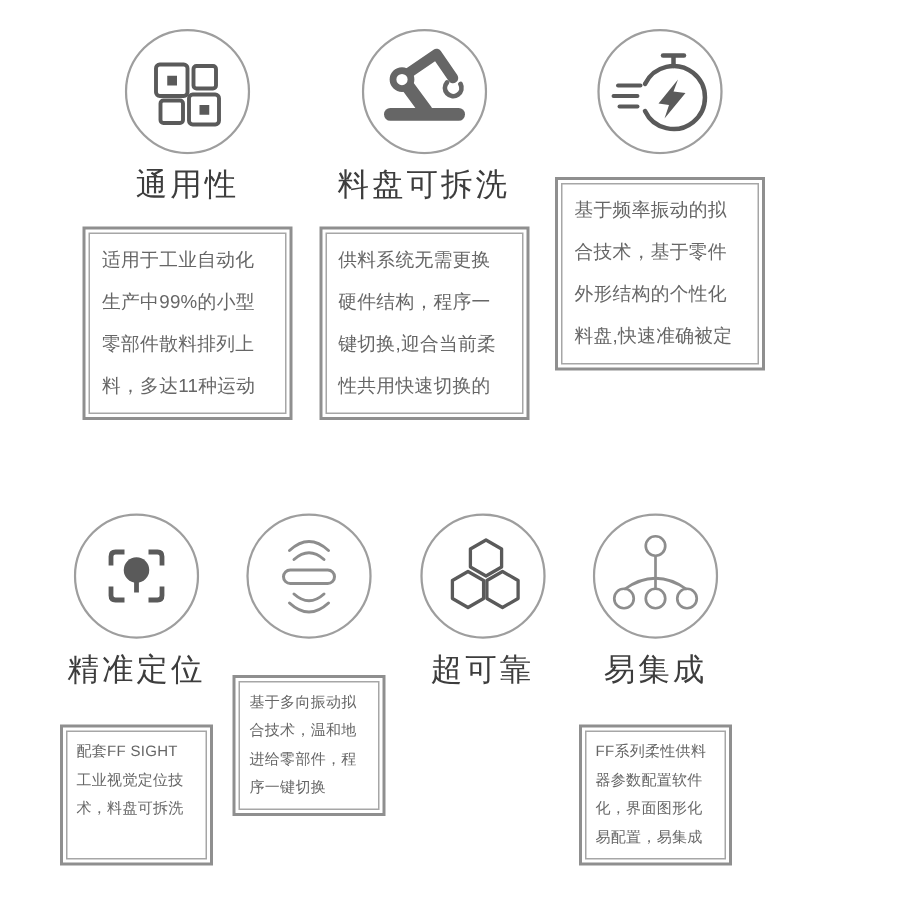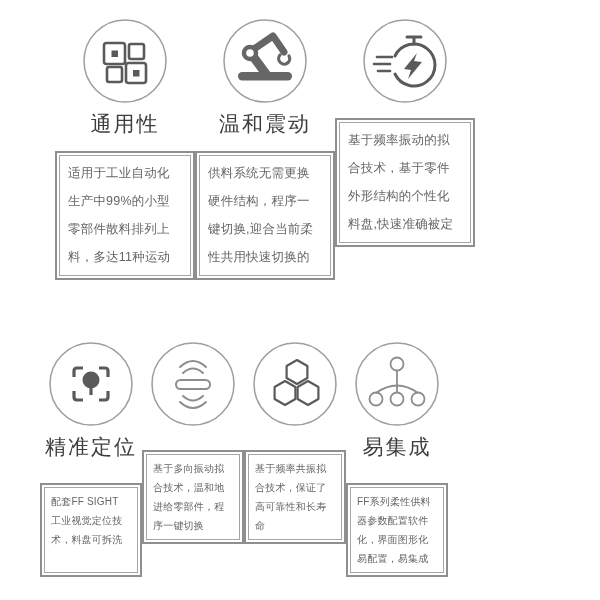--- a/index.html
+++ b/index.html
@@ -1,18 +1,18 @@
 <!DOCTYPE html>
 <html><head>
 <meta charset="utf-8">
 <style>
   html,body{margin:0;padding:0;background:#ffffff;}
   body{width:600px;height:600px;font-family:"Liberation Sans","DejaVu Sans",sans-serif;}
   .page{position:relative;width:600px;height:600px;background:#ffffff;overflow:hidden;}
-  .row{position:absolute;left:0;width:588px;box-sizing:border-box;display:flex;}
+  .row{position:absolute;left:0;width:588px;box-sizing:border-box;display:flex;justify-content:space-between;}
   .row-1{top:0;padding-left:55px;padding-right:78px;}
   .row-2{top:300px;padding-left:40px;padding-right:100px;}
   .card{display:flex;flex-direction:column;align-items:center;}
   .row-1 .card{width:140px;}
   .row-2 .card{width:102px;}
   .circle{width:84px;height:84px;}
   .row-1 .circle{margin-top:19px;}
   .row-2 .circle{margin-top:42px;}
   .title{color:#3d3d3d;font-size:21px;letter-spacing:2px;line-height:24px;margin-top:9px;white-space:nowrap;}
   .box{box-sizing:border-box;border:2px solid #8f8f8f;padding:2px;background:#ffffff;}
@@ -61,21 +61,21 @@
           <circle cx="42" cy="42" r="41" fill="none" stroke-width="1.5" stroke="#9e9e9e"></circle>
           <g stroke-linecap="round" stroke-linejoin="round" stroke="#666666">
             <path d="M29,36 L43,55" stroke-width="9" fill="none"></path>
             <path d="M28,32 L50,17 L61,33" stroke-width="7" fill="none"></path>
             <path d="M57,36 a5.5,5.5 0 1 0 9,1" fill="none" stroke-width="3.2"></path>
             <circle cx="27" cy="34" r="6" fill="#ffffff" stroke-width="4.5"></circle>
           </g>
           <rect x="15" y="53" width="54" height="8.5" rx="4.2" stroke="none" fill="#666666"></rect>
         </svg>
       </div>
-      <div class="title">温和震动</div>
+      <div class="title">料盘可拆洗</div>
       <div class="box">
         <div class="box-inner">
           <p class="desc">供料系统无需更换硬件结构，程序一键切换,迎合当前柔性共用快速切换的生产需要</p>
         </div>
       </div>
     </div>
 
     <div class="card">
       <div class="circle">
         <svg viewBox="0 0 84 84" width="84" height="84">
@@ -150,25 +150,21 @@
       <div class="circle">
         <svg viewBox="0 0 84 84" width="84" height="84">
           <circle cx="42" cy="42" r="41" fill="none" stroke-width="1.5" stroke="#9e9e9e"></circle>
           <g fill="none" stroke-width="2.2" stroke-linejoin="round" stroke="#5a5a5a">
             <polygon points="44,18 54.4,24 54.4,36 44,42 33.6,36 33.6,24"></polygon>
             <polygon points="32,39 42.4,45 42.4,57 32,63 21.6,57 21.6,45"></polygon>
             <polygon points="55,39 65.4,45 65.4,57 55,63 44.6,57 44.6,45"></polygon>
           </g>
         </svg>
       </div>
-      <div class="box">
-        <div class="box-inner">
-          <p class="desc">基于频率共振拟合技术，保证了高可靠性和长寿命</p>
-        </div>
-      </div>
+      <div class="title">超可靠</div>
     </div>
 
     <div class="card">
       <div class="circle">
         <svg viewBox="0 0 84 84" width="84" height="84">
           <circle cx="42" cy="42" r="41" fill="none" stroke-width="1.5" stroke="#9e9e9e"></circle>
           <g fill="none" stroke-width="1.8" stroke="#8d8d8d">
             <circle cx="42" cy="22" r="6.5"></circle>
             <line x1="42" y1="28.5" x2="42" y2="50.5"></line>
             <path d="M21,51 Q42,36 63,51"></path>

